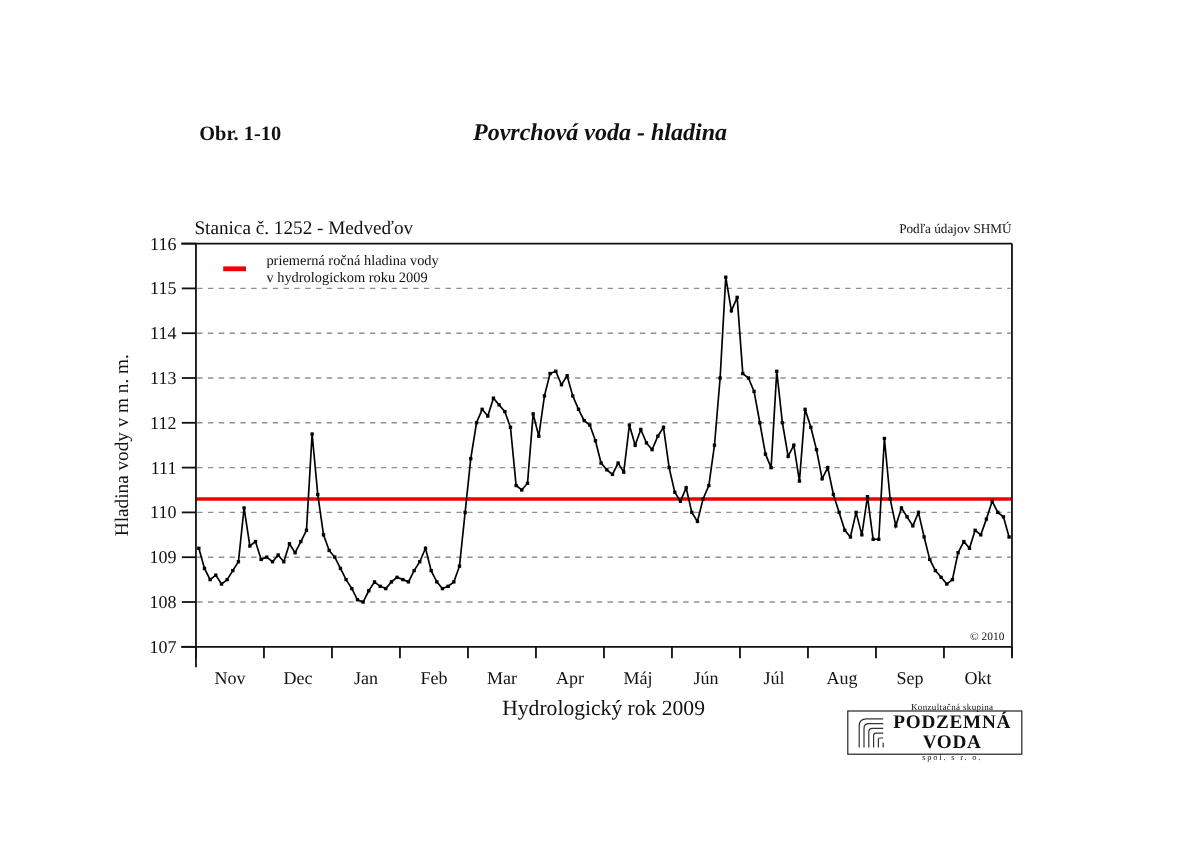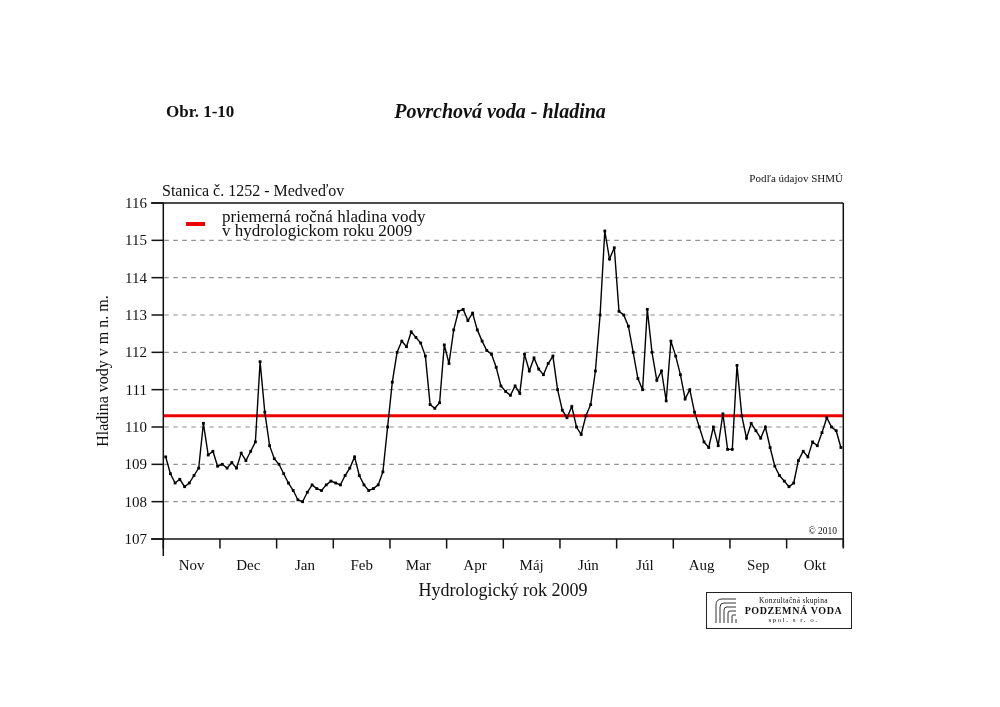--- a/index.html
+++ b/index.html
@@ -18,32 +18,32 @@
   }
   .main-title{
     position:absolute; left:0; top:100px; width:1000px;
     text-align:center; font-size:20px; font-weight:bold; white-space:nowrap;font-style:italic;
   }
   .station-label{
     position:absolute; left:162px; top:182px;
     font-size:16px; white-space:nowrap;
   }
   .source-note{
-    position:absolute; right:157px; top:172px;
+    position:absolute; right:157px; top:185px;
     font-size:11px; white-space:nowrap;
   }
   .legend{
     position:absolute; left:186px; top:210px; height:32px;
   }
   .legend-line{
     position:absolute; left:0; top:12px; width:19px; height:4px;
   }
   .legend-text{
     position:absolute; left:36px; top:0;
-    font-size:17px; line-height:14px; white-space:nowrap;
+    font-size:12px; line-height:14px; white-space:nowrap;
   }
   .y-axis-title{
     position:absolute; left:103px; top:371px;
     transform:translate(-50%,-50%) rotate(-90deg);
     font-size:16px; white-space:nowrap;
   }
   .x-axis-title{
     position:absolute; left:163px; width:680px; top:580px;
     text-align:center; font-size:18px; white-space:nowrap;
   }
@@ -53,21 +53,21 @@
   }
   .chart-svg{ position:absolute; left:0; top:0; }
   .logo-box{
     position:absolute; left:706px; top:592px; width:146px; height:37px;
     border:1px solid #222; box-sizing:border-box;
     display:flex; align-items:center;
   }
   .logo-icon{ margin-left:5px; flex:0 0 auto; }
   .logo-text{ flex:1 1 auto; text-align:center; line-height:1; padding-right:4px;}
   .logo-line1{ font-size:7.5px; letter-spacing:0.3px; margin-bottom:1px;}
-  .logo-line2{ font-size:10px; font-weight:bold; letter-spacing:0.6px; margin-bottom:1px;}
+  .logo-line2{ font-size:16px; font-weight:bold; letter-spacing:0.6px; margin-bottom:1px;}
   .logo-line3{ font-size:7px; letter-spacing:1.5px;}
 </style>
 </head>
 <body>
 
 <div class="page">
 
   <div class="figure-label">Obr. 1-10</div>
   <div class="main-title">Povrchová voda - hladina</div>
 

